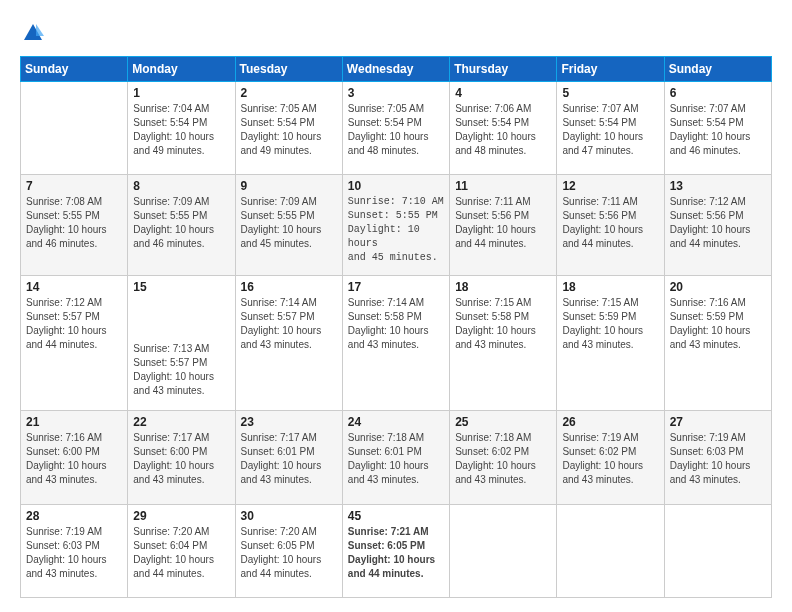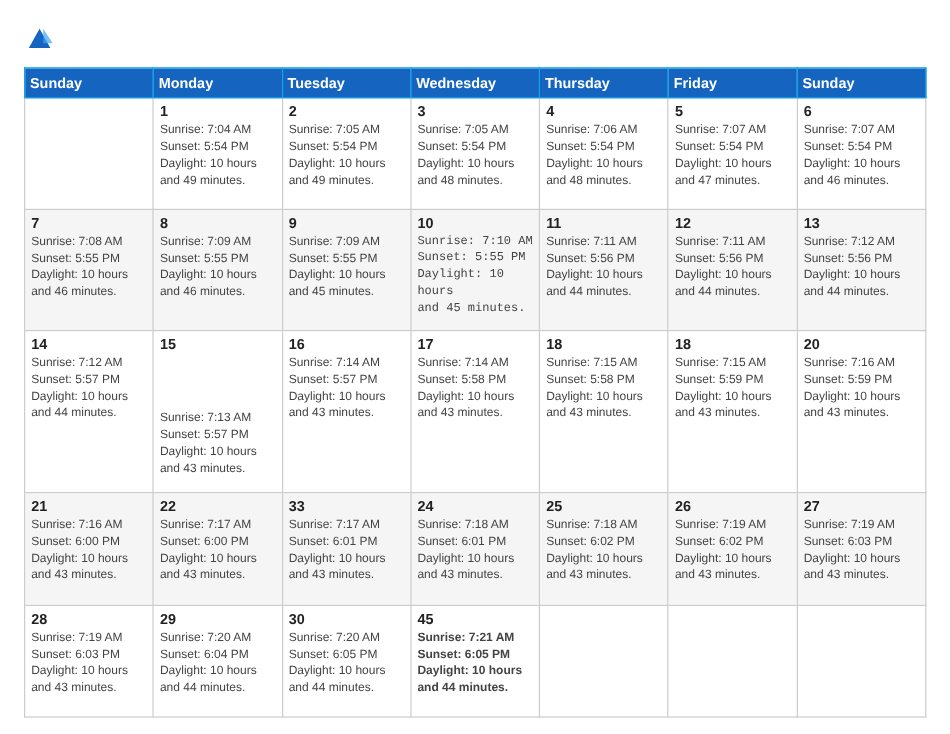--- a/index.html
+++ b/index.html
@@ -292,21 +292,21 @@
 and 43 minutes.</div>
           </td>
           <td class="row-shade">
             <span class="day-number">22</span>
             <div class="day-info" style="white-space: pre-line;">Sunrise: 7:17 AM
 Sunset: 6:00 PM
 Daylight: 10 hours
 and 43 minutes.</div>
           </td>
           <td class="row-shade">
-            <span class="day-number">33</span>
+            <span class="day-number">23</span>
             <div class="day-info" style="white-space: pre-line;">Sunrise: 7:17 AM
 Sunset: 6:01 PM
 Daylight: 10 hours
 and 43 minutes.</div>
           </td>
           <td class="row-shade">
             <span class="day-number">24</span>
             <div class="day-info" style="white-space: pre-line;">Sunrise: 7:18 AM
 Sunset: 6:01 PM
 Daylight: 10 hours

